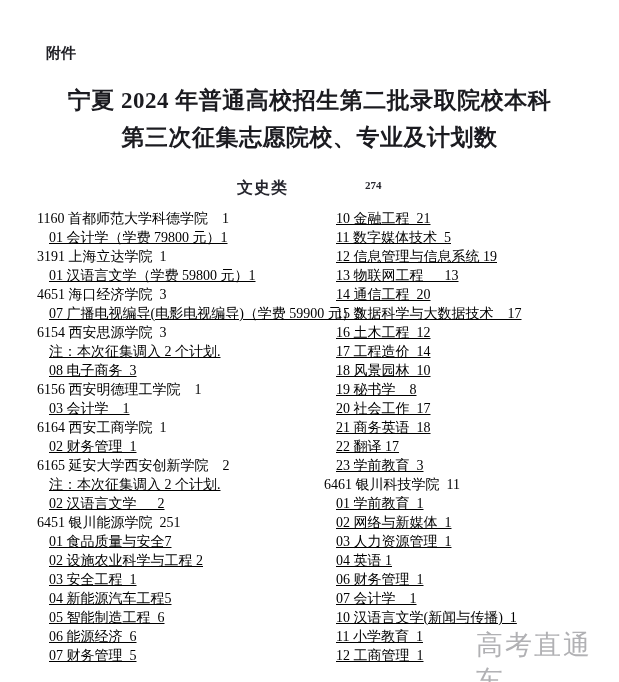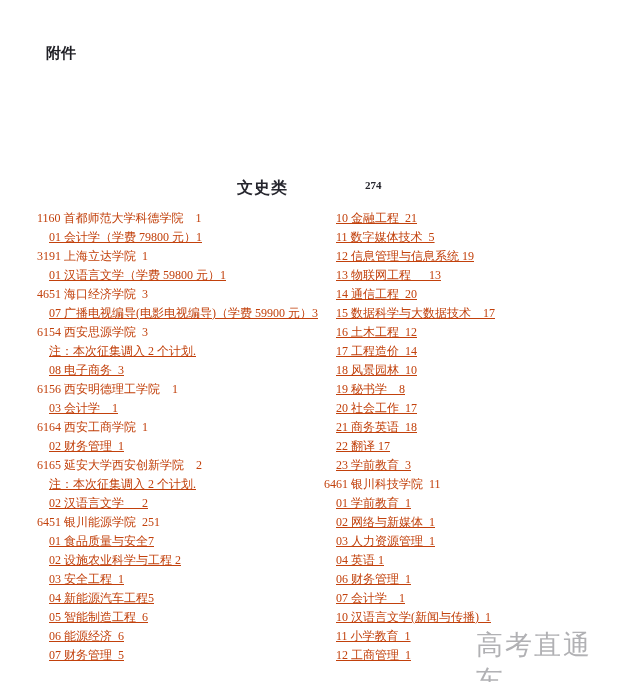--- a/index.html
+++ b/index.html
@@ -25,22 +25,22 @@
   .category-label{
     position:absolute;left:237px;top:0;
     font-size:16px;font-weight:bold;color:#26262e;letter-spacing:1px;
   }
   .category-total{
     position:absolute;left:365px;top:1px;
     font-size:11px;font-weight:bold;color:#26262e;
   }
   .col{
     position:absolute;top:209px;
-    font-size:12px;line-height:19px;
-    color:#c2410c;
+    font-size:14px;line-height:19px;
+    color:#000000;
     white-space:pre;
   }
   .col-left{left:37px;width:290px;}
   .col-right{left:324px;width:280px;}
   .line{height:19px;}
   .line.major,.line.note{padding-left:12px;text-decoration:underline;}
   .watermark{
     position:absolute;left:476px;top:627px;
     font-size:27px;color:#b1b1b4;
     font-family:"Liberation Sans","DejaVu Sans",sans-serif;
@@ -49,20 +49,22 @@
   }
 </style>
 </head>
 <body>
 
 <div class="page">
 
   <div class="attachment">附件</div>
 
   <div class="title-block">
+    <div>宁夏 2024 年普通高校招生第二批录取院校本科</div>
+    <div>第三次征集志愿院校、专业及计划数</div>
   </div>
 
   <div class="category-row">
     <span class="category-label">文史类</span>
     <span class="category-total">274</span>
   </div>
 
   <div class="col col-left"><div class="line school">1160 首都师范大学科德学院    1</div><div class="line major">01 会计学（学费 79800 元）1</div><div class="line school">3191 上海立达学院  1</div><div class="line major">01 汉语言文学（学费 59800 元）1</div><div class="line school">4651 海口经济学院  3</div><div class="line major">07 广播电视编导(电影电视编导)（学费 59900 元）3</div><div class="line school">6154 西安思源学院  3</div><div class="line note">注：本次征集调入 2 个计划.</div><div class="line major">08 电子商务  3</div><div class="line school">6156 西安明德理工学院    1</div><div class="line major">03 会计学    1</div><div class="line school">6164 西安工商学院  1</div><div class="line major">02 财务管理  1</div><div class="line school">6165 延安大学西安创新学院    2</div><div class="line note">注：本次征集调入 2 个计划.</div><div class="line major">02 汉语言文学      2</div><div class="line school">6451 银川能源学院  251</div><div class="line major">01 食品质量与安全7</div><div class="line major">02 设施农业科学与工程 2</div><div class="line major">03 安全工程  1</div><div class="line major">04 新能源汽车工程5</div><div class="line major">05 智能制造工程  6</div><div class="line major">06 能源经济  6</div><div class="line major">07 财务管理  5</div></div>
   <div class="col col-right"><div class="line major">10 金融工程  21</div><div class="line major">11 数字媒体技术  5</div><div class="line major">12 信息管理与信息系统 19</div><div class="line major">13 物联网工程      13</div><div class="line major">14 通信工程  20</div><div class="line major">15 数据科学与大数据技术    17</div><div class="line major">16 土木工程  12</div><div class="line major">17 工程造价  14</div><div class="line major">18 风景园林  10</div><div class="line major">19 秘书学    8</div><div class="line major">20 社会工作  17</div><div class="line major">21 商务英语  18</div><div class="line major">22 翻译 17</div><div class="line major">23 学前教育  3</div><div class="line school">6461 银川科技学院  11</div><div class="line major">01 学前教育  1</div><div class="line major">02 网络与新媒体  1</div><div class="line major">03 人力资源管理  1</div><div class="line major">04 英语 1</div><div class="line major">06 财务管理  1</div><div class="line major">07 会计学    1</div><div class="line major">10 汉语言文学(新闻与传播)  1</div><div class="line major">11 小学教育  1</div><div class="line major">12 工商管理  1</div></div>
 

